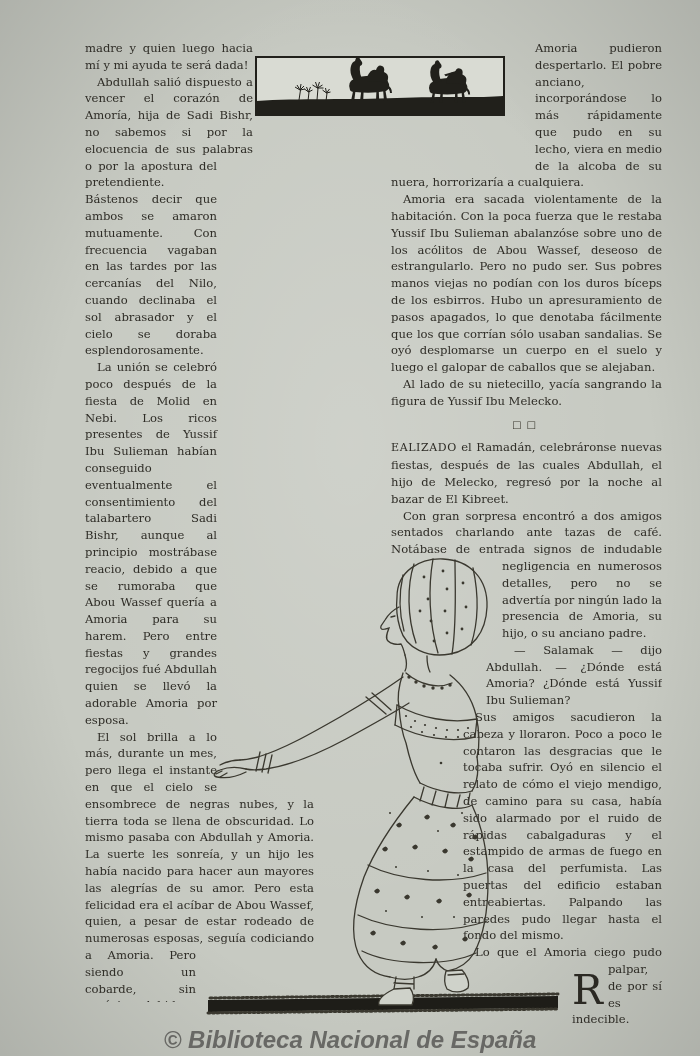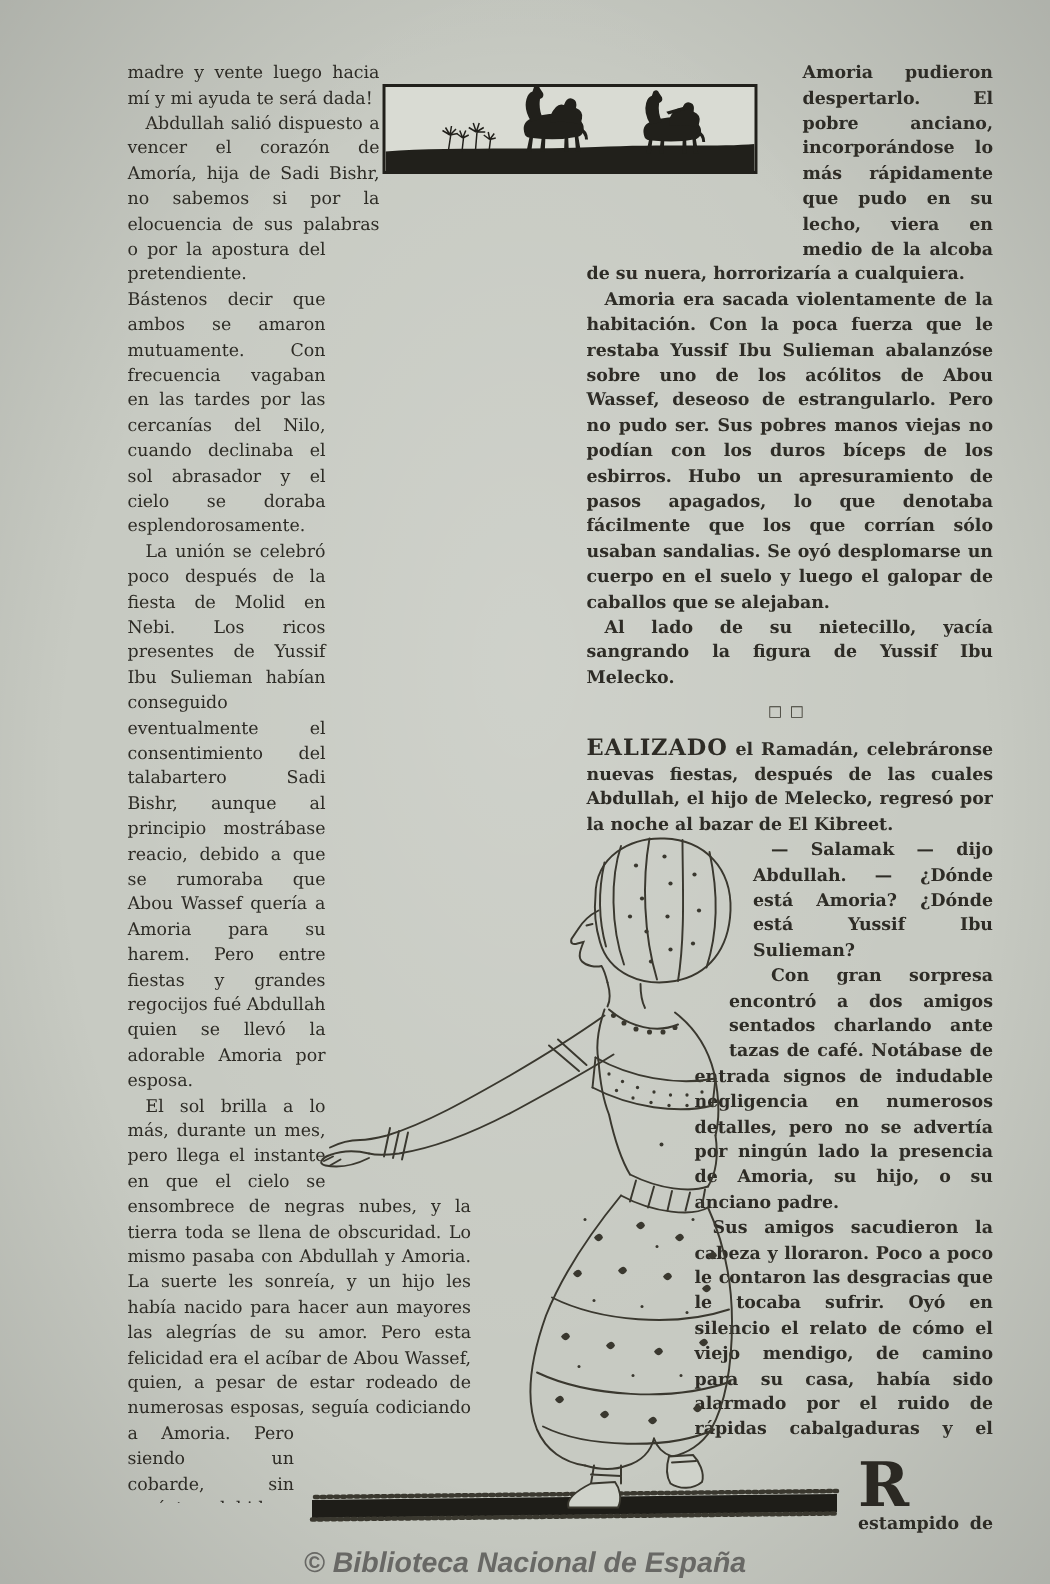--- a/index.html
+++ b/index.html
@@ -11,81 +11,81 @@
       radial-gradient(ellipse at 50% 42%, rgba(255,255,255,.14) 0%, rgba(255,255,255,0) 55%),
       radial-gradient(ellipse at 50% 50%, rgba(0,0,0,0) 62%, rgba(0,0,0,.12) 100%);
     color:#2e2c26;
   }
   .col{
     position:absolute; top:40px; font-size:11.6px; line-height:16.8px;
     text-align:justify; overflow:hidden;
     font-family:"DejaVu Serif", serif;
   }
   .col-left{left:85px;  width:263px; height:962px;}
-  .col-right{left:390px; width:272px; height:984px;font-weight:bold;}
+  .col-right{left:390px; width:272px; height:984px;}
   .col p{margin:0; text-indent:12px;}
   .col p.noind{text-indent:0;}
   .sp{background:transparent;}
   .col-left  .sp{float:right; clear:right;}
   .col-right .sp{float:left;  clear:left;}
   .divider{
     clear:none; text-align:center; margin:7px 0 6px 0;
     font-family:"DejaVu Sans", sans-serif; font-size:10px; letter-spacing:5px;
     text-indent:0; color:#3a382f;
   }
   .dc{
     float:left; font-size:41px; line-height:33px; padding:1px 5px 0 0;
     font-family:"DejaVu Serif", serif; color:#2b2923;
   }
-  .sc{font-size:15px; letter-spacing:.6px;}
+  .sc{font-size:11px; letter-spacing:.6px;}
   .illo{position:absolute;}
   .camel-frame{
     position:absolute; left:255px; top:56px; width:250px; height:60px;
     border:2px solid #21201b; background:#d9dbd3; box-sizing:border-box;
   }
   .watermark{
     position:absolute; left:0; right:0; bottom:2px; text-align:center;
     font-family:"Liberation Sans", sans-serif; font-style:italic; font-weight:bold;
-    font-size:19px; color:#5f5f5c; opacity:.9;
+    font-size:24px; color:#5f5f5c; opacity:.9;
   }
 </style>
 </head>
 <body>
 
 <div class="page">
 
   <div class="col col-left">
     <div class="sp" style="width:95px;height:112px;"></div>
     <div class="sp" style="width:1px;height:390px;"></div>
     <div class="sp" style="width:52px;height:95px;"></div>
     <div class="sp" style="width:42px;height:68px;"></div>
     <div class="sp" style="width:131px;height:80px;"></div>
     <div class="sp" style="width:34px;height:172px;"></div>
     <div class="sp" style="width:152px;height:48px;"></div>
-    <p class="noind">madre y vente luego hacia mí y mi ayuda te será dada!</p>
+    <p class="noind">madre y quien luego hacia mí y mi ayuda te será dada!</p>
     <p>Abdullah salió dispuesto a vencer el corazón de Amoría, hija de Sadi Bishr, no sabemos si por la elocuencia de sus palabras o por la apostura del pretendiente. Bástenos decir que ambos se amaron mutuamente. Con frecuencia vagaban en las tardes por las cercanías del Nilo, cuando declinaba el sol abrasador y el cielo se doraba esplendorosamente.</p>
     <p>La unión se celebró poco después de la fiesta de Molid en Nebi. Los ricos presentes de Yussif Ibu Sulieman habían conseguido eventualmente el consentimiento del talabartero Sadi Bishr, aunque al principio mostrábase reacio, debido a que se rumoraba que Abou Wassef quería a Amoria para su harem. Pero entre fiestas y grandes regocijos fué Abdullah quien se llevó la adorable Amoria por esposa.</p>
     <p>El sol brilla a lo más, durante un mes, pero llega el instante en que el cielo se ensombrece de negras nubes, y la tierra toda se llena de obscuridad. Lo mismo pasaba con Abdullah y Amoria. La suerte les sonreía, y un hijo les había nacido para hacer aun mayores las alegrías de su amor. Pero esta felicidad era el acíbar de Abou Wassef, quien, a pesar de estar rodeado de numerosas esposas, seguía codiciando a Amoria. Pero siendo un cobarde, sin carácter, debido a su vida disoluta, contenía sus manos. ¿No reconocían todos en Abdullah a un hombre entre los hombres, con músculos de acero, desarrollados durante muchos años de vida activa?</p>
 
   </div>
 
   <div class="col col-right">
     <div class="sp" style="width:145px;height:128px;"></div>
     <div class="sp" style="width:1px;height:405px;"></div>
     <div class="sp" style="width:112px;height:76px;"></div>
     <div class="sp" style="width:96px;height:52px;"></div>
     <div class="sp" style="width:73px;height:272px;"></div>
     <div class="sp" style="width:182px;height:48px;"></div>
     <p class="noind">Amoria pudieron despertarlo. El pobre anciano, incorporándose lo más rápidamente que pudo en su lecho, viera en medio de la alcoba de su nuera, horrorizaría a cualquiera.</p>
     <p>Amoria era sacada violentamente de la habitación. Con la poca fuerza que le restaba Yussif Ibu Sulieman abalanzóse sobre uno de los acólitos de Abou Wassef, deseoso de estrangularlo. Pero no pudo ser. Sus pobres manos viejas no podían con los duros bíceps de los esbirros. Hubo un apresuramiento de pasos apagados, lo que denotaba fácilmente que los que corrían sólo usaban sandalias. Se oyó desplomarse un cuerpo en el suelo y luego el galopar de caballos que se alejaban.</p>
     <p>Al lado de su nietecillo, yacía sangrando la figura de Yussif Ibu Melecko.</p>
     <div class="divider">□□</div>
     <p class="noind"><span class="dc">R</span><span class="sc">EALIZADO</span><span> el Ramadán, celebráronse nuevas fiestas, después de las cuales Abdullah, el hijo de Melecko, regresó por la noche al bazar de El Kibreet.</span></p>
+    <p>Con gran sorpresa encontró a dos amigos sentados charlando ante tazas de café. Notábase de entrada signos de indudable negligencia en numerosos detalles, pero no se advertía por ningún lado la presencia de Amoria, su hijo, o su anciano padre.</p>
     <p>— Salamak — dijo Abdullah. — ¿Dónde está Amoria? ¿Dónde está Yussif Ibu Sulieman?</p>
-    <p>Con gran sorpresa encontró a dos amigos sentados charlando ante tazas de café. Notábase de entrada signos de indudable negligencia en numerosos detalles, pero no se advertía por ningún lado la presencia de Amoria, su hijo, o su anciano padre.</p>
     <p>Sus amigos sacudieron la cabeza y lloraron. Poco a poco le contaron las desgracias que le tocaba sufrir. Oyó en silencio el relato de cómo el viejo mendigo, de camino para su casa, había sido alarmado por el ruido de rápidas cabalgaduras y el estampido de armas de fuego en la casa del perfumista. Las puertas del edificio estaban entreabiertas. Palpando las paredes pudo llegar hasta el fondo del mismo.</p>
     <p>Lo que el Amoria ciego pudo palpar, de por sí es indecible.</p>
 
   </div>
 
   <div class="camel-frame">
     <svg width="246" height="56" viewBox="0 0 246 56">
       <path d="M0,43 C40,40 95,42 140,40 C185,38 225,40 246,38 L246,56 L0,56 Z" fill="#21201b"></path>
       <g stroke="#21201b" stroke-width="1" fill="none">
         <path d="M42,42 L43.5,32 M43,32 l-5,-3 M43,32 l-3,-5 M43,32 l1,-6 M43,32 l4,-4 M43,32 l5,-1"></path>

